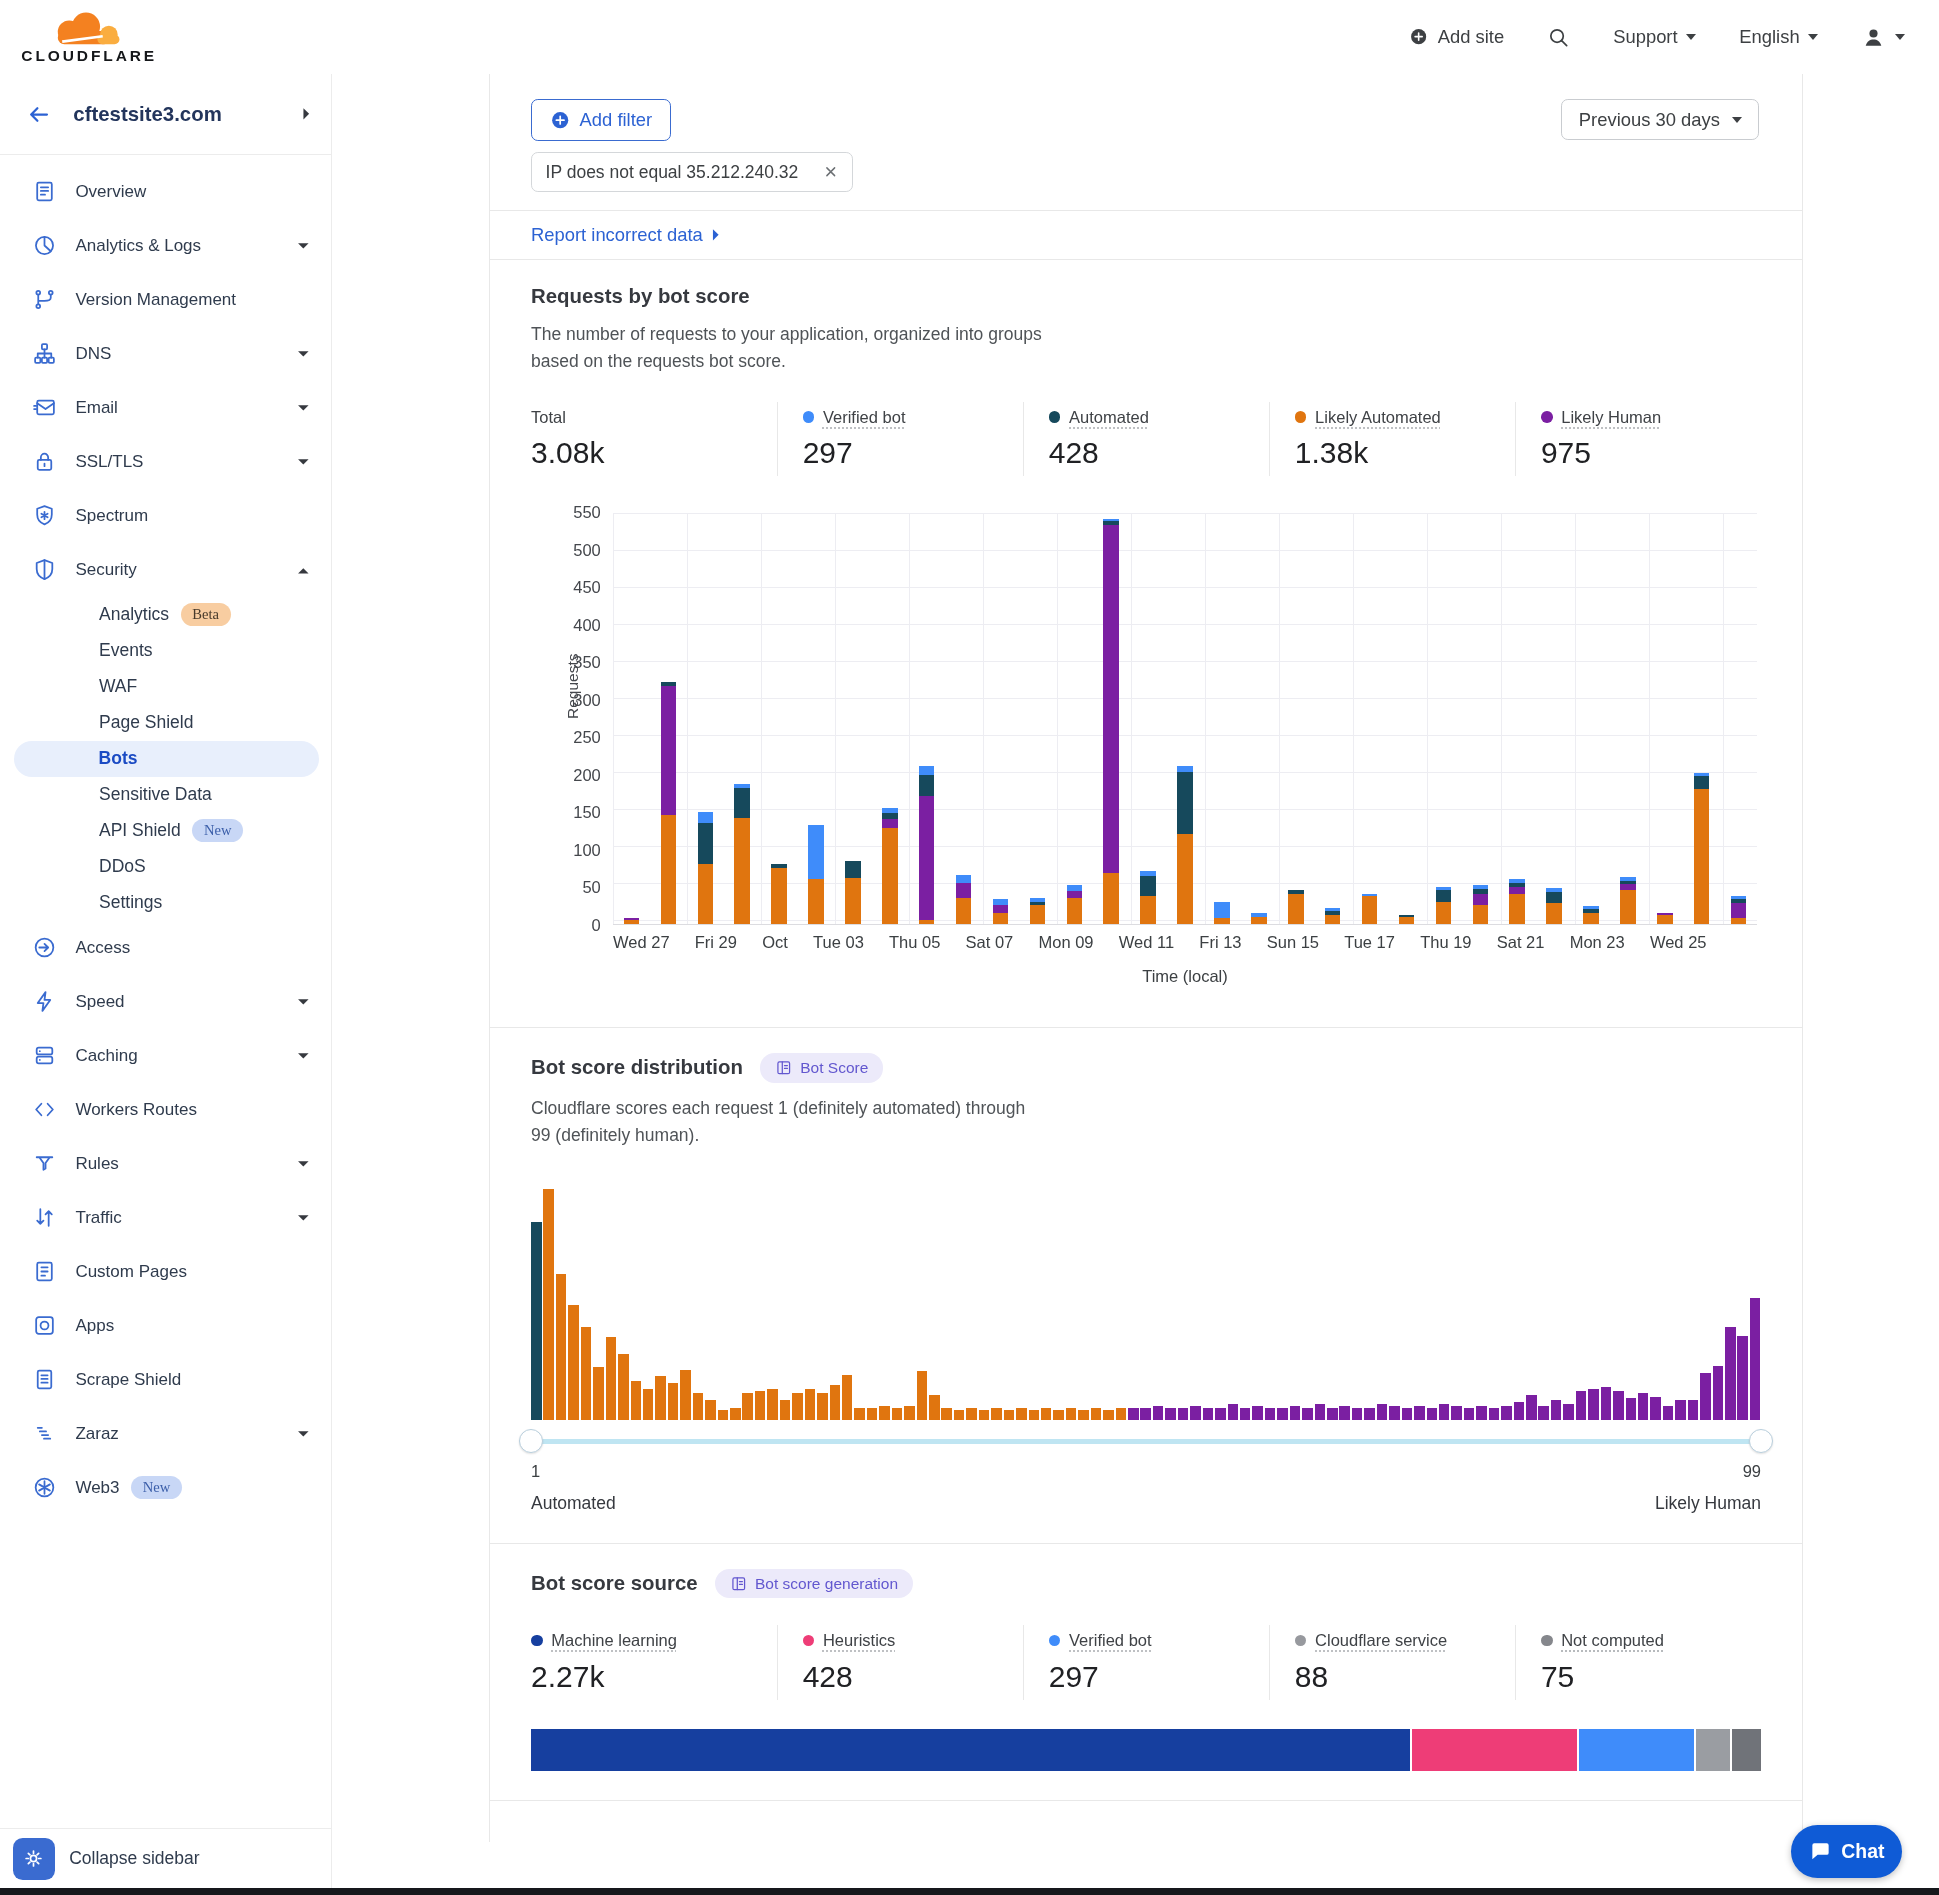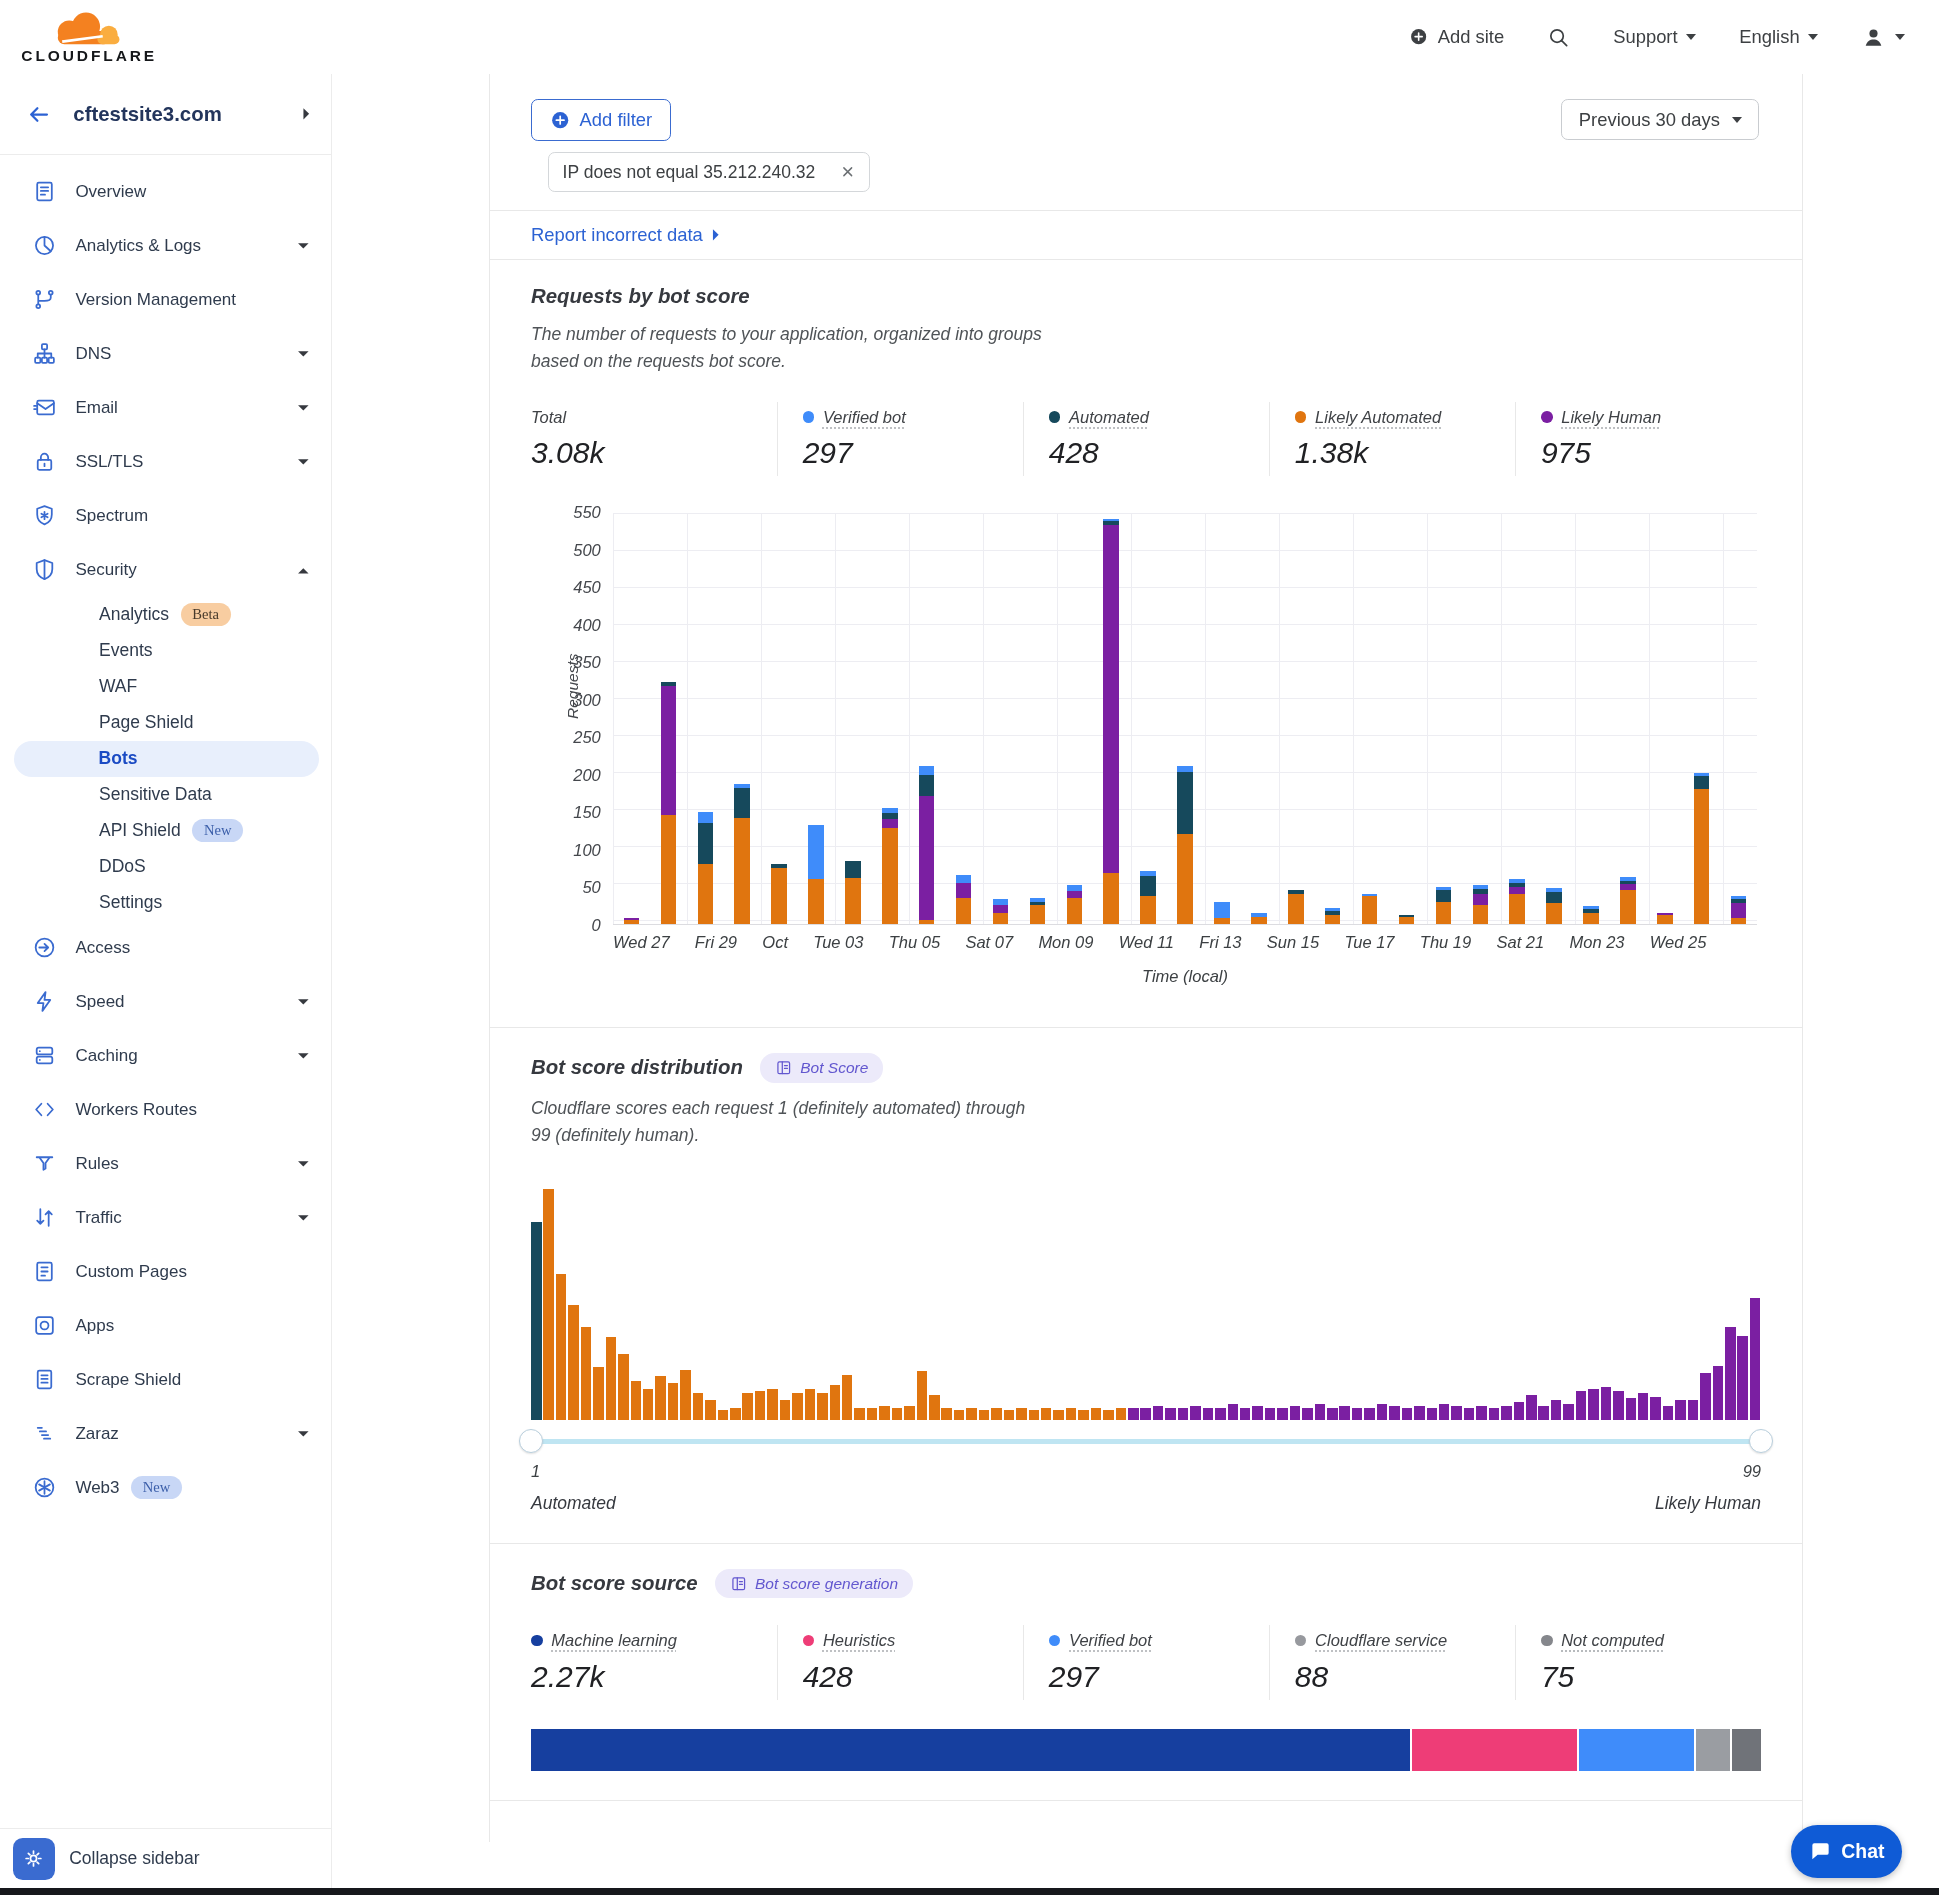--- a/index.html
+++ b/index.html
@@ -42,29 +42,29 @@
   .collapse-lbl { font-size:17.5px; color:#2f3b4d; margin-left:14.6px; }
 
   
   .main { position:absolute; top:74px; left:489px; width:1314px; background:#fff;
     border-left:1px solid #e8e8e8; border-right:1px solid #e8e8e8; }
   .section { border-bottom:1px solid #e8e8e8; position:relative; }
   .sec-filter { height:137px; }
   .btn-addfilter { position:absolute; left:41px; top:25px; height:42px; display:flex; align-items:center;
     gap:9.7px; border:1px solid #3a6bd0; border-radius:6.8px; padding:0 17.5px; background:#fff;
     color:#2c62d3; font-size:18.4px; cursor:pointer; }
-  .chip { position:absolute; left:58px; top:78px; height:40px; display:flex; align-items:center; gap:25px;
+  .chip { position:absolute; left:41px; top:78px; height:40px; display:flex; align-items:center; gap:25px;
     border:1px solid #d4d7da; border-radius:6.8px; padding:0 13.6px; font-size:17.5px; color:#3d4043; background:#fff; }
   .range-btn { position:absolute; right:43px; top:25px; height:41px; display:flex; align-items:center; gap:11.6px;
     border:1px solid #c9ccd0; border-radius:6.8px; padding:0 16.5px; font-size:18.4px; color:#3d4043;
     background:#fff; cursor:pointer; }
   .sec-report { height:49px; display:flex; align-items:center; padding-left:41px; }
   .report-link { color:#2c62d3; font-size:18.4px; display:flex; align-items:center; gap:8.7px; cursor:pointer; }
 
-  .card { padding:25px 41px 29px 41px;font-style:italic; }
+  .card { padding:25px 41px 29px 41px; }
   .card h2 { font-size:20.4px; font-weight:700; color:#36393f; }
   .card .desc { font-size:17.5px; color:#4f5357; line-height:1.55; margin-top:12.6px; max-width:514px; }
   .title-row { display:flex; align-items:center; gap:17.5px; }
   .fbadge { display:flex; align-items:center; gap:7.8px; background:#eceafa; color:#6257cf;
     font-size:15.5px; border-radius:14.6px; padding:5.8px 14.6px; cursor:pointer; }
 
   .stats-row { display:flex; margin-top:27px; }
   .stat { width:250px; padding:5.8px 0 5.8px 0; border-left:1px solid #e8e8e8; padding-left:25px; }
   .stat:first-child { border-left:none; padding-left:0; }
   .stat .s-label { font-size:16.5px; color:#3f4246; display:flex; align-items:center; gap:8.7px; }

